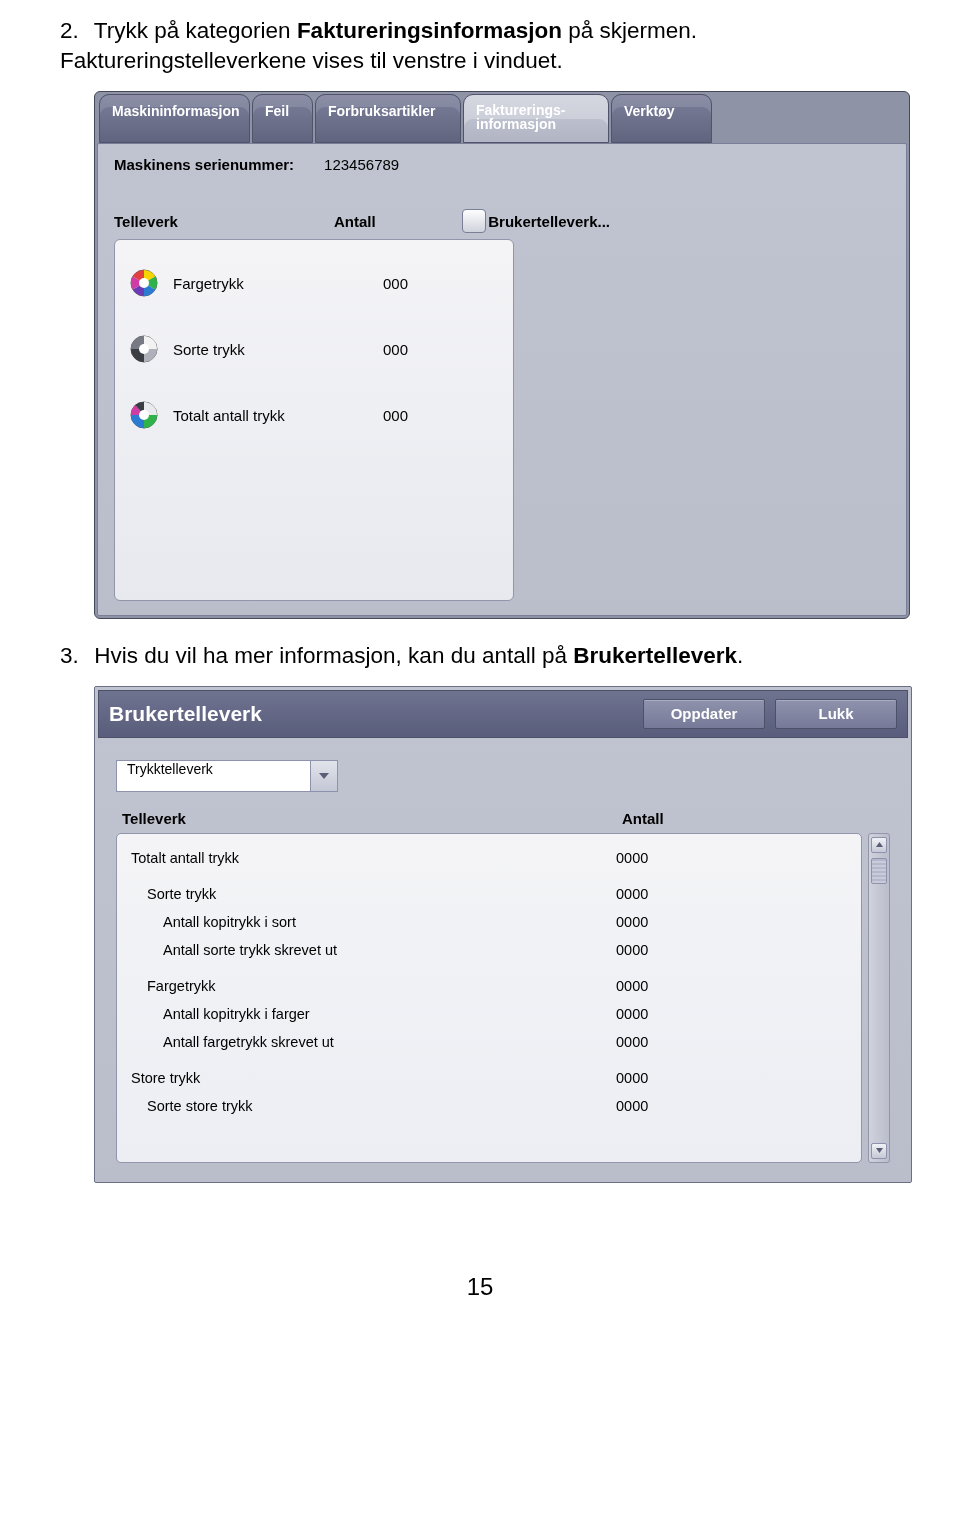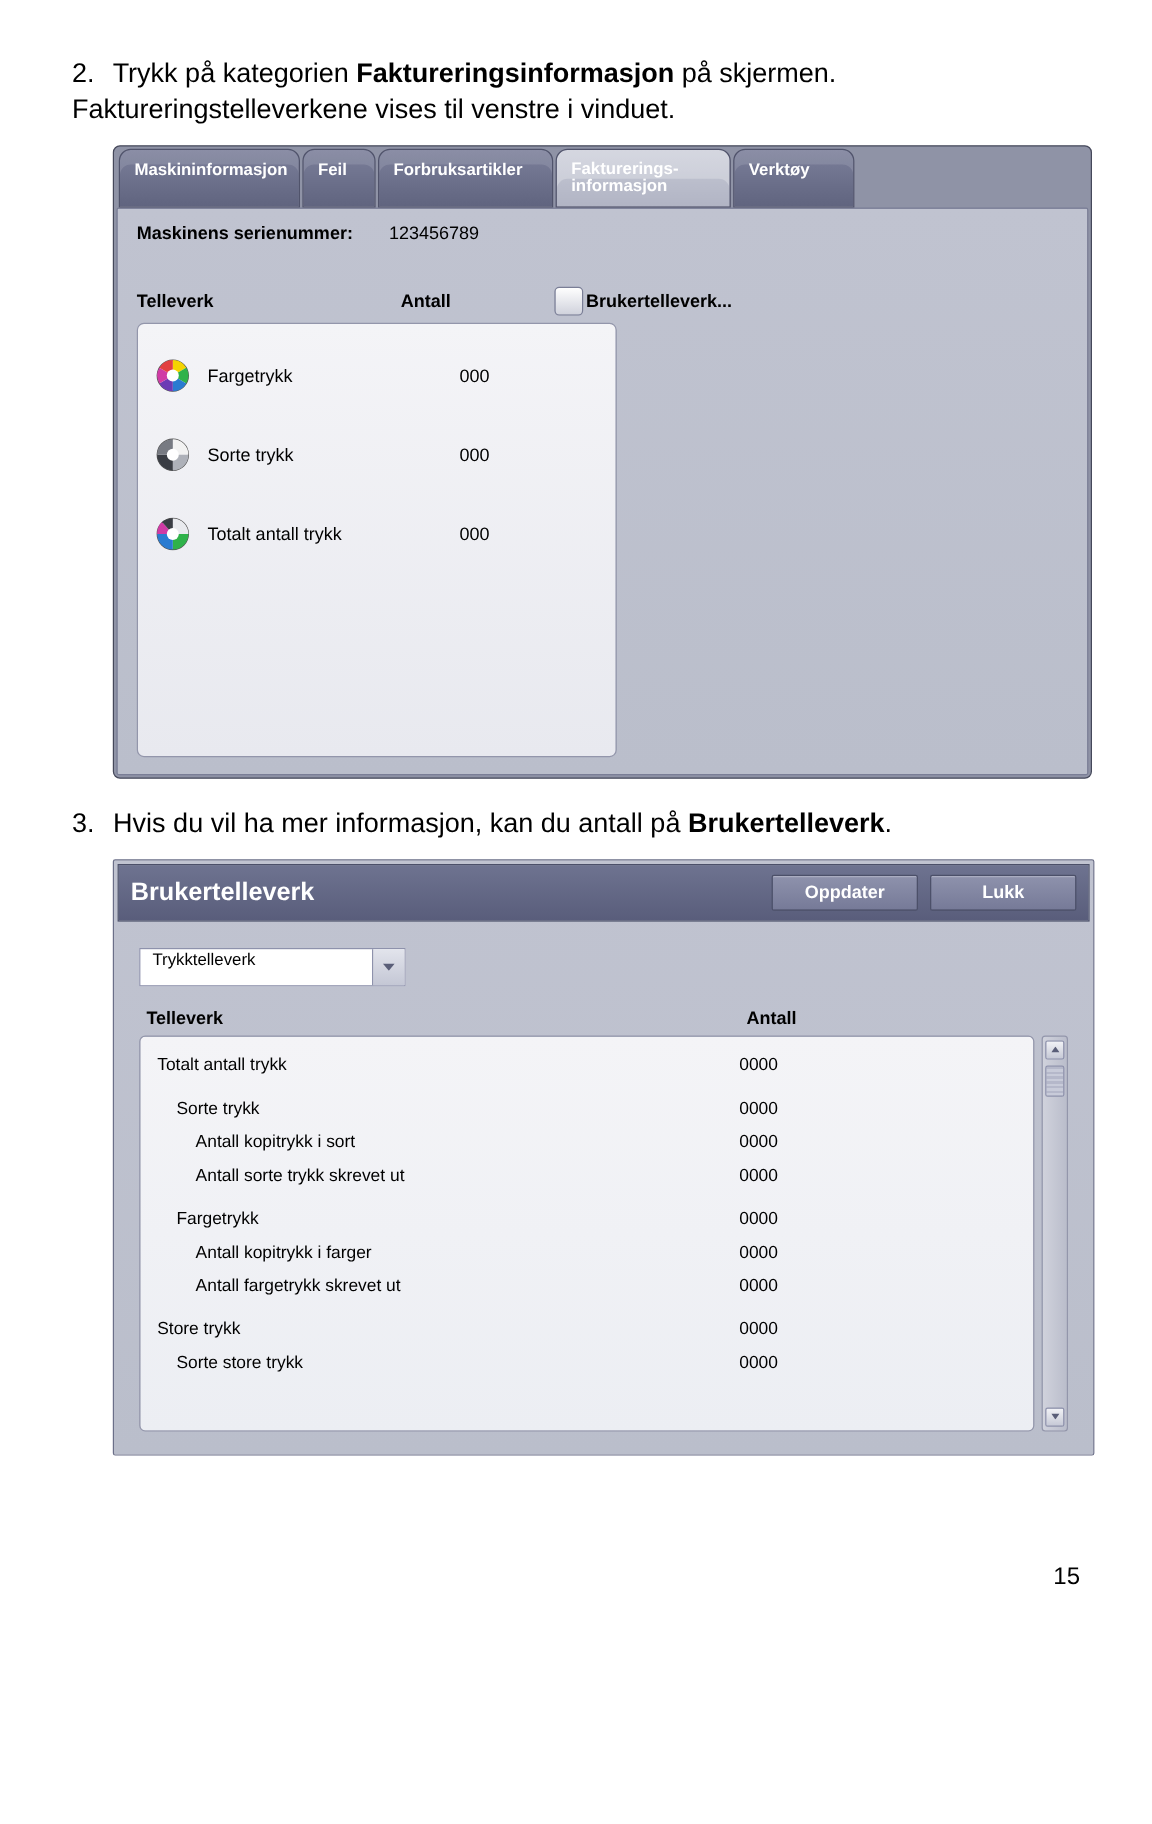--- a/index.html
+++ b/index.html
@@ -3,21 +3,21 @@
 <meta charset="utf-8">
 <style>
   body {
     margin: 0;
     padding: 0;
     font-family: Arial, Helvetica, sans-serif;
     background: #fff;
     width: 960px;
   }
   .page {
-    padding: 46px 60px 40px 60px;
+    padding: 16px 60px 40px 60px;
   }
   .step-text {
     font-size: 22.5px;
     line-height: 1.35;
     color: #000;
     margin-bottom: 14px;
   }
   .step-text .bold { font-weight: bold; }
   .step-num { display: inline-block; width: 28px; }
 
@@ -238,22 +238,22 @@
   .sb-thumb {
     width: 14px;
     height: 24px;
     background: repeating-linear-gradient(0deg,#c8cbd9 0 2px,#b5b8ca 2px 4px);
     border: 1px solid #8e92ac;
     border-radius: 2px;
     margin-top: 2px;
   }
 
   .page-number {
-    text-align: right;
-    font-size: 20px;
+    text-align: center;
+    font-size: 24px;
     margin-top: 90px;
   }
 </style>
 </head>
 <body>
 
 <div class="page">
 
   <div class="step-text">
     <span class="step-num">2.</span>

